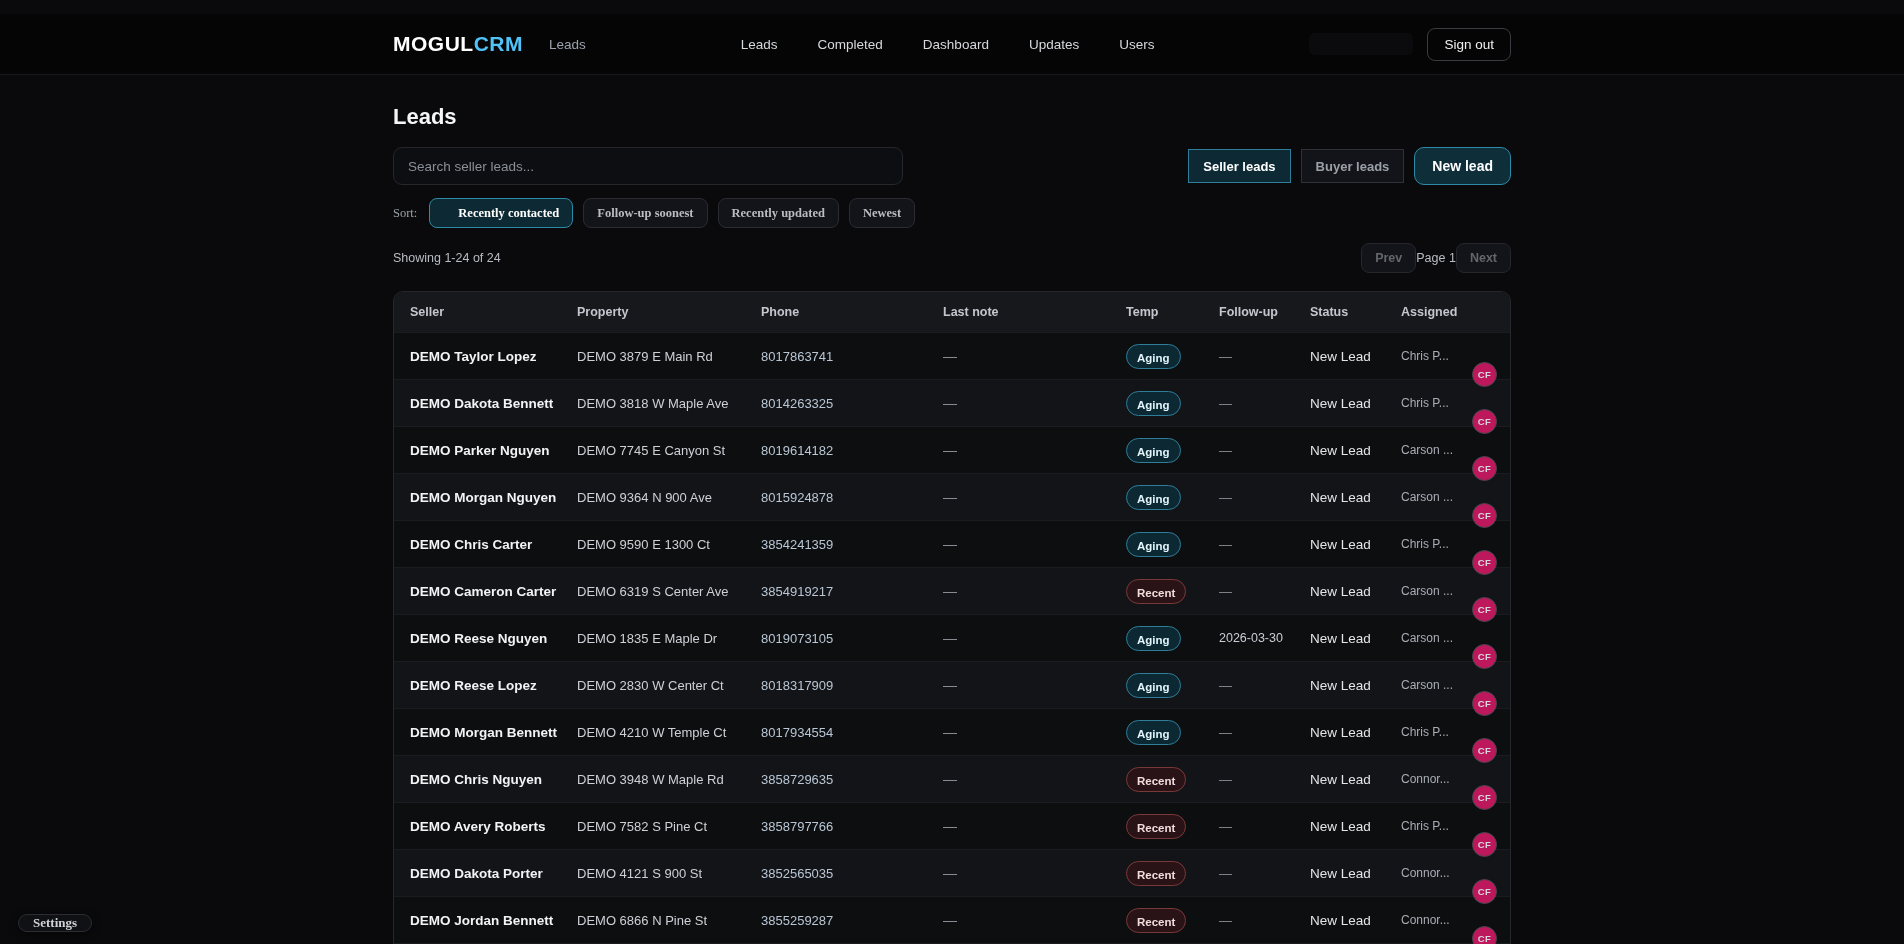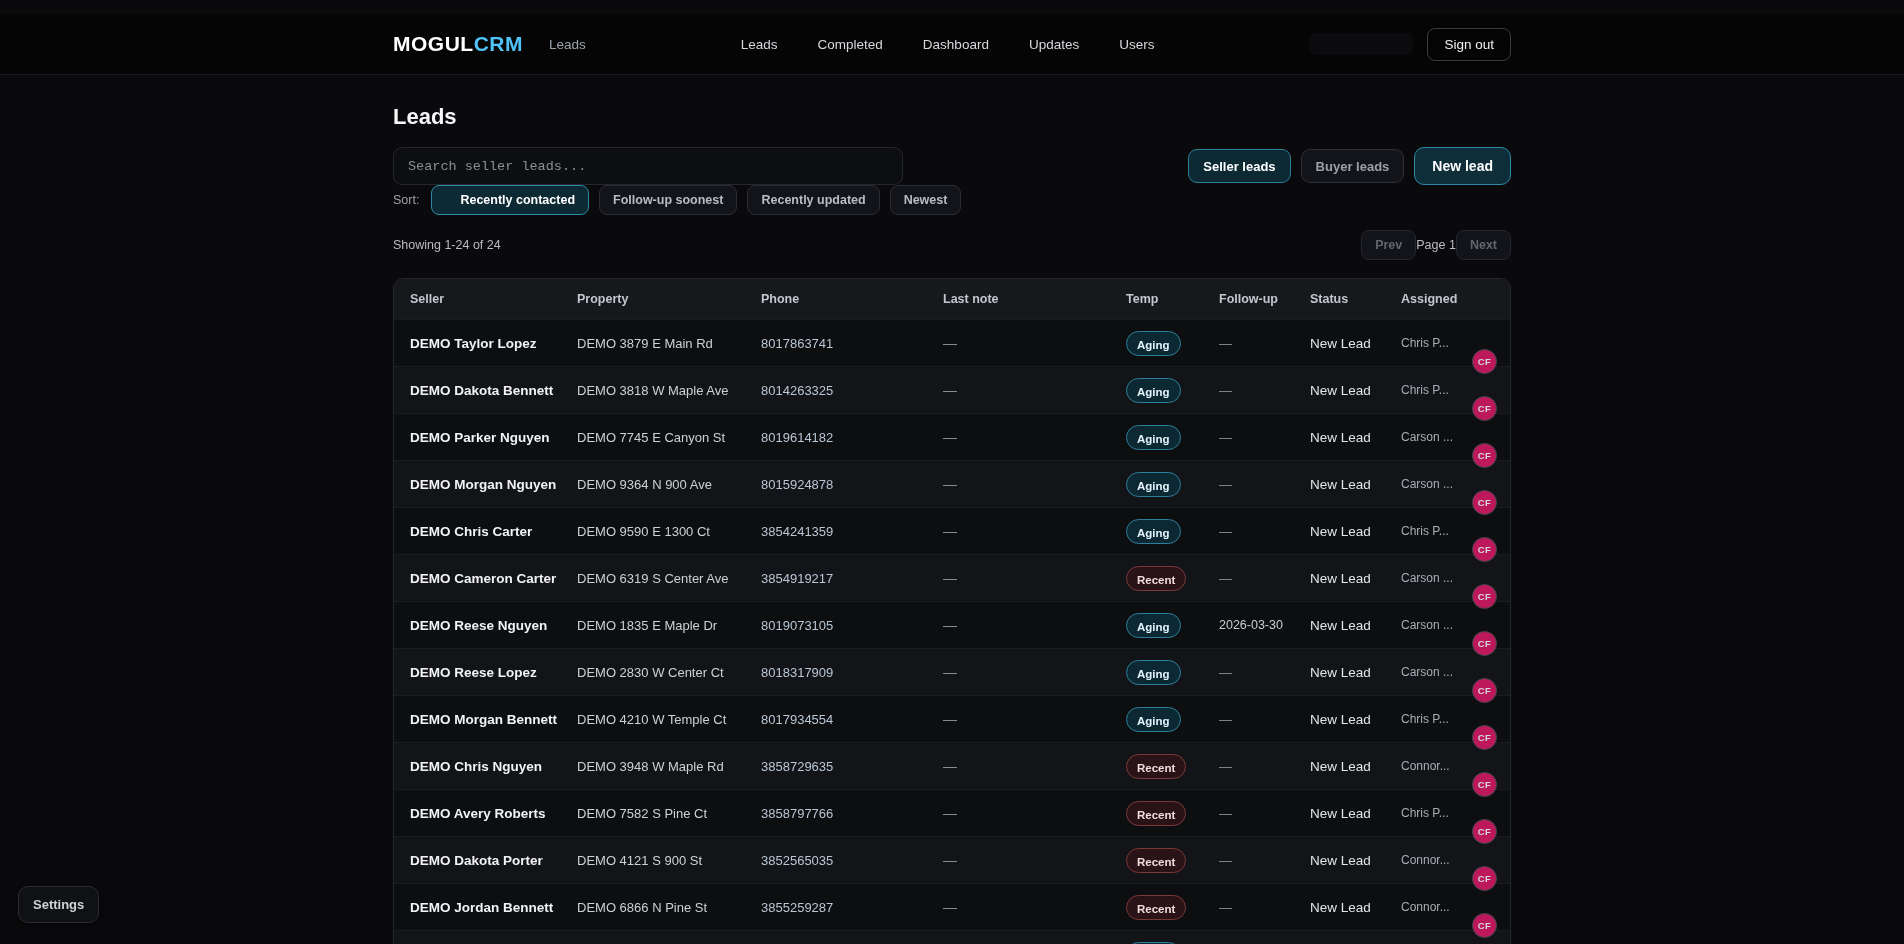--- a/index.html
+++ b/index.html
@@ -25,35 +25,35 @@
     background: transparent; border: 1px solid #3a3b40; border-radius: 8px;
     color: #f0f0f0; font-size: 13.5px; font-weight: 400; padding: 8px 16px; cursor: pointer;
     font-family: inherit;
   }
   
   .main { width: 1118px; margin: 0 auto; }
   .page-title { margin-top: 29px; font-size: 22px; font-weight: 700; color: #f5f6f7; }
   .search-row { margin-top: 17px; display: flex; align-items: center; justify-content: space-between; }
   .search-input {
     width: 510px; height: 38px; background: #0d0e11; border: 1px solid #26272c; border-radius: 9px;
-    color: #e8eaed; font-size: 13.5px; padding: 0 14px; outline: none; font-family: Liberation Mono, monospace;
+    color: #e8eaed; font-size: 13.5px; padding: 0 14px; outline: none; font-family: Liberation Sans, sans-serif;
   }
   .search-input::placeholder { color: #8a8f96; }
   .type-group { display: flex; align-items: center; gap: 10px; }
   .pill-btn {
-    border-radius: 9px; font-family: inherit; cursor: pointer; font-size: 13px;
+    border-radius: 0; font-family: inherit; cursor: pointer; font-size: 13px;
     height: 34px; padding: 0 14px;
   }
   .pill-active { background: #0d2a34; border: 1px solid #2e7d99; color: #ffffff; font-weight: 700; }
   .pill-inactive { background: #131419; border: 1px solid #303136; color: #9ba0a8; font-weight: 600; }
   .new-lead-btn {
     height: 38px; padding: 0 17px; background: #0e2e3a; border: 1.5px solid #2e8aa6; border-radius: 10px;
     color: #ffffff; font-weight: 700; font-size: 14px; cursor: pointer; font-family: inherit;
   }
-  .sort-row { display: flex; align-items: center; gap: 10px; }
+  .sort-row { margin-top: 13px; display: flex; align-items: center; gap: 10px; font-family: Liberation Serif, serif; }
   .sort-label { font-size: 12.5px; color: #9ca1a8; margin-right: 2px; }
   .sort-btn { height: 30px; padding: 0 13px; border-radius: 8px; font-size: 12.5px; cursor: pointer; font-family: inherit; }
   .sort-btn.inactive { background: #131419; border: 1px solid #2b2c31; color: #b9bcc2; font-weight: 600; }
   .sort-btn.active { background: #0d2a34; border: 1px solid #2e8aa6; color: #ffffff; font-weight: 700; padding-left: 28px; }
   .meta-row { margin-top: 15px; display: flex; align-items: center; justify-content: space-between; }
   .showing { font-size: 12.5px; color: #b9bcc2; }
   .pager { display: flex; align-items: center; }
   .pager-btn {
     height: 30px; padding: 0 13px; background: #131419; border: 1px solid #26272c; border-radius: 8px;
     color: #62666d; font-size: 12.5px; font-weight: 600; cursor: default; font-family: inherit;
@@ -86,24 +86,24 @@
   .td.status { font-size: 13.5px; color: #e3e5e8; }
   .td.assigned { display: flex; align-items: center; justify-content: space-between; padding-right: 13px; }
   .assigned-name { font-size: 12px; color: #a8adb5; max-width: 68px; overflow: hidden; white-space: nowrap; }
   .avatar {
     width: 25px; height: 25px; min-width: 25px; border-radius: 50%; background: #be185d; border: 1px solid #44464c;
     color: #d5d8dd; font-size: 9.5px; font-weight: 700; letter-spacing: 0.3px;
     display: flex; align-items: center; justify-content: center; margin-top: 36px;
   }
   
   .settings-btn {
-    position: fixed; left: 18px; bottom: 21px;
+    position: fixed; left: 18px; bottom: 12px;
     background: #101114; border: 1px solid #2c2d32; border-radius: 10px;
-    color: #cfd2d6; font-size: 13px; font-weight: 700; padding: 10px 14px; cursor: pointer;
-    font-family: Liberation Sans, sans-serif; box-shadow: 0 2px 8px rgba(0,0,0,0.5);
+    color: #cfd2d6; font-size: 13px; font-weight: 700; padding: 0 14px; cursor: pointer;
+    font-family: Liberation Serif, serif; box-shadow: 0 2px 8px rgba(0,0,0,0.5);
   }
 </style>
 </head>
 <body>
 
 <header class="topbar">
   <div class="topbar-inner">
     <div class="logo">
       <span class="logo-mogul">MOGUL</span>
         <span class="logo-crm">CRM</span>

